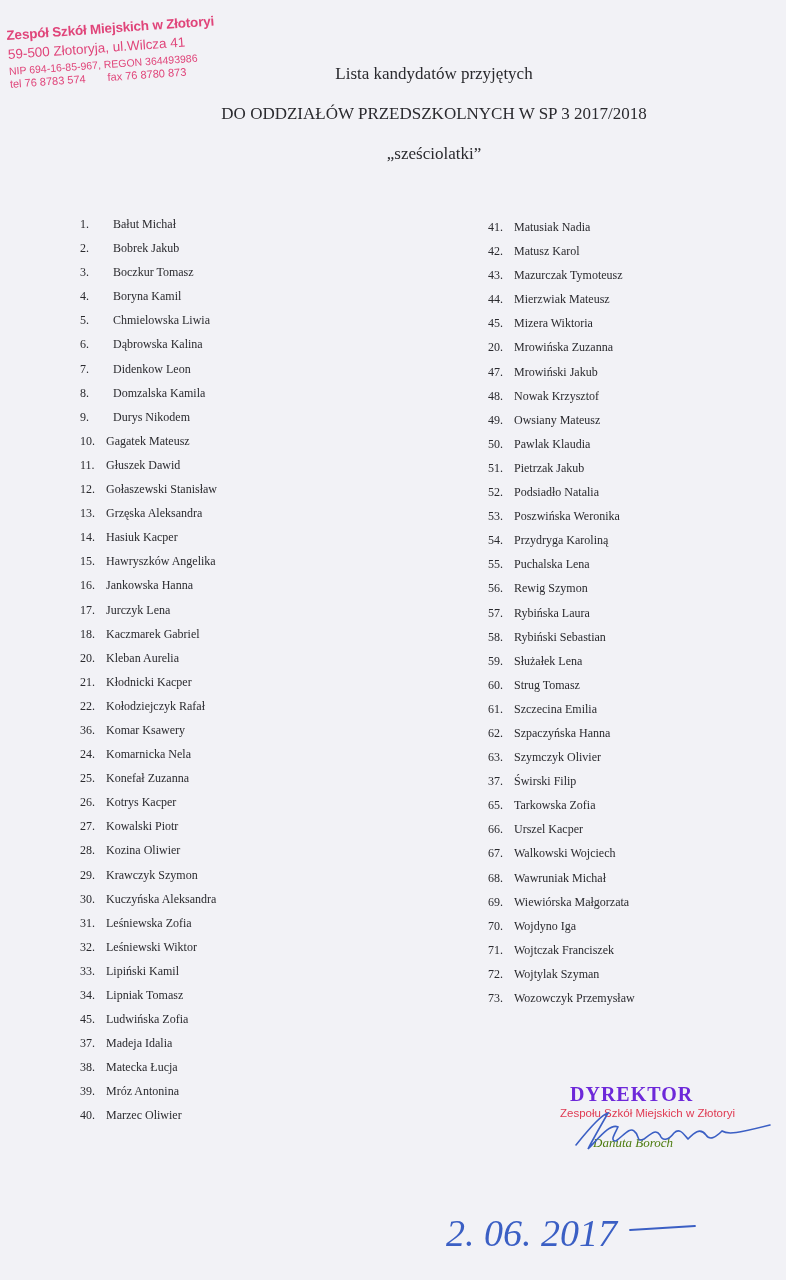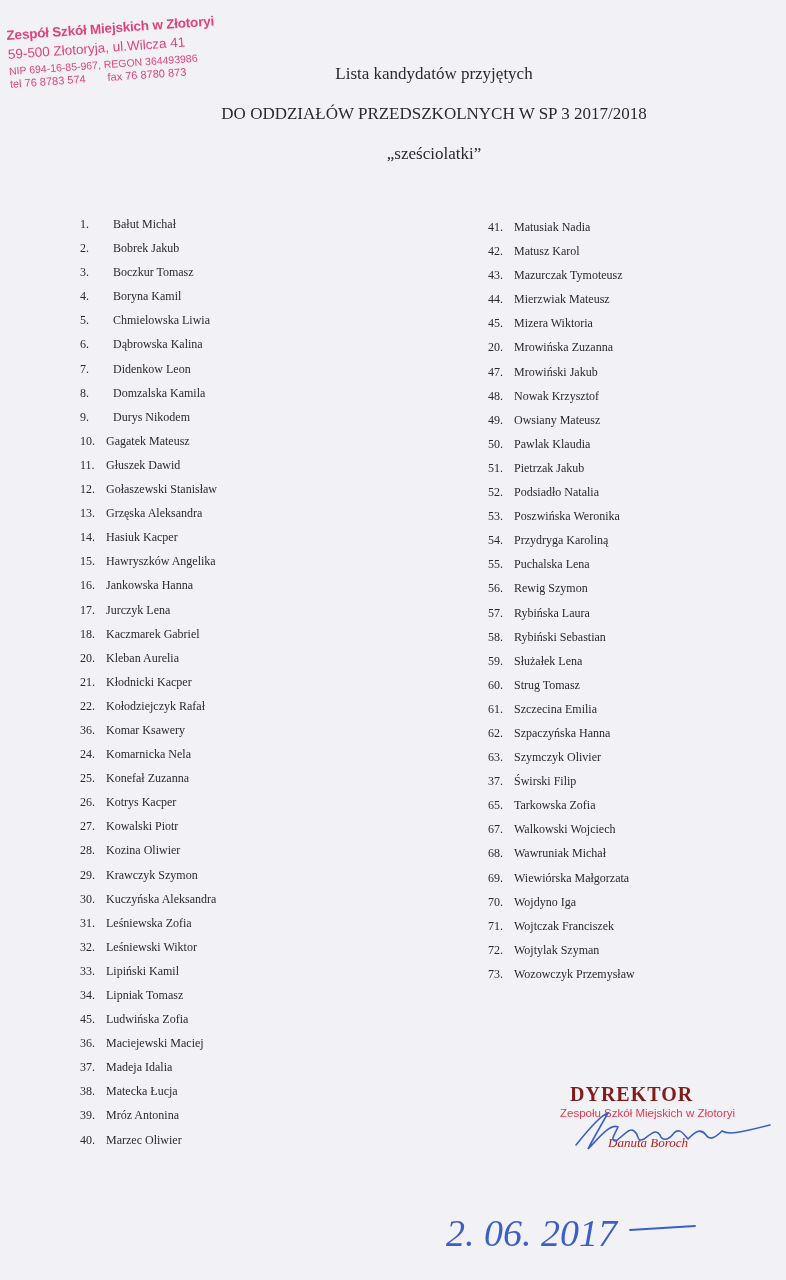--- a/index.html
+++ b/index.html
@@ -30,29 +30,29 @@
   .col-left { left: 80px; top: 212px; }
   .col-right { left: 488px; top: 215px; }
   .row { height: 24.1px; line-height: 24px; white-space: nowrap; }
   .num { display: inline-block; min-width: 26px; }
   .num.pad { min-width: 33px; }
 
   .sig {
     position: absolute; left: 560px; top: 1083px; width: 220px;
   }
   .sig .dyr {
-    font-family: "Liberation Serif", serif; font-weight: bold; color: #7f1d1d;
+    font-family: "Liberation Serif", serif; font-weight: bold; color: #6d28d9;
     font-size: 20px; letter-spacing: 1px; margin-left: 10px;
   }
   .sig .school {
     font-family: "Liberation Sans", sans-serif; color: #e03a52; font-size: 11.5px; margin-top: 1px;
   }
   .sig .name {
-    font-family: "Liberation Serif", serif; font-style: italic; color: #b91c1c;
-    font-size: 13px; margin-left: 48px; margin-top: 16px;
+    font-family: "Liberation Serif", serif; font-style: italic; color: #4d7c0f;
+    font-size: 13px; margin-left: 33px; margin-top: 16px;
   }
   .sig svg { position: absolute; left: 10px; top: 22px; }
   .date { position: absolute; left: 440px; top: 1200px; }
 </style>
 </head>
 <body>
 
 <div class="stamp">
   <div class="s1">Zespół Szkół Miejskich w Złotoryi</div>
   <div class="s2">59-500 Złotoryja, ul.Wilcza 41</div>
@@ -94,21 +94,20 @@
     <div class="row"><span class="num">26.</span><span>Kotrys Kacper</span></div>
     <div class="row"><span class="num">27.</span><span>Kowalski Piotr</span></div>
     <div class="row"><span class="num">28.</span><span>Kozina Oliwier</span></div>
     <div class="row"><span class="num">29.</span><span>Krawczyk Szymon</span></div>
     <div class="row"><span class="num">30.</span><span>Kuczyńska Aleksandra</span></div>
     <div class="row"><span class="num">31.</span><span>Leśniewska Zofia</span></div>
     <div class="row"><span class="num">32.</span><span>Leśniewski Wiktor</span></div>
     <div class="row"><span class="num">33.</span><span>Lipiński Kamil</span></div>
     <div class="row"><span class="num">34.</span><span>Lipniak Tomasz</span></div>
     <div class="row"><span class="num">45.</span><span>Ludwińska Zofia</span></div>
-    <div class="row"><span class="num">36.</span><span>Maciejewski Maciej</span></div>
     <div class="row"><span class="num">37.</span><span>Madeja Idalia</span></div>
     <div class="row"><span class="num">38.</span><span>Matecka Łucja</span></div>
     <div class="row"><span class="num">39.</span><span>Mróz Antonina</span></div>
     <div class="row"><span class="num">40.</span><span>Marzec Oliwier</span></div>
   </div>
 <div class="col col-right" id="colR">
     <div class="row"><span class="num">41.</span><span>Matusiak Nadia</span></div>
     <div class="row"><span class="num">42.</span><span>Matusz Karol</span></div>
     <div class="row"><span class="num">43.</span><span>Mazurczak Tymoteusz</span></div>
     <div class="row"><span class="num">44.</span><span>Mierzwiak Mateusz</span></div>
@@ -126,20 +125,21 @@
     <div class="row"><span class="num">56.</span><span>Rewig Szymon</span></div>
     <div class="row"><span class="num">57.</span><span>Rybińska Laura</span></div>
     <div class="row"><span class="num">58.</span><span>Rybiński Sebastian</span></div>
     <div class="row"><span class="num">59.</span><span>Służałek Lena</span></div>
     <div class="row"><span class="num">60.</span><span>Strug Tomasz</span></div>
     <div class="row"><span class="num">61.</span><span>Szczecina Emilia</span></div>
     <div class="row"><span class="num">62.</span><span>Szpaczyńska Hanna</span></div>
     <div class="row"><span class="num">63.</span><span>Szymczyk Olivier</span></div>
     <div class="row"><span class="num">37.</span><span>Świrski Filip</span></div>
     <div class="row"><span class="num">65.</span><span>Tarkowska Zofia</span></div>
+    <div class="row"><span class="num">66.</span><span>Urszel Kacper</span></div>
     <div class="row"><span class="num">67.</span><span>Walkowski Wojciech</span></div>
     <div class="row"><span class="num">68.</span><span>Wawruniak Michał</span></div>
     <div class="row"><span class="num">69.</span><span>Wiewiórska Małgorzata</span></div>
     <div class="row"><span class="num">70.</span><span>Wojdyno Iga</span></div>
     <div class="row"><span class="num">71.</span><span>Wojtczak Franciszek</span></div>
     <div class="row"><span class="num">72.</span><span>Wojtylak Szyman</span></div>
     <div class="row"><span class="num">73.</span><span>Wozowczyk Przemysław</span></div>
   </div>
 
 <div class="sig">

